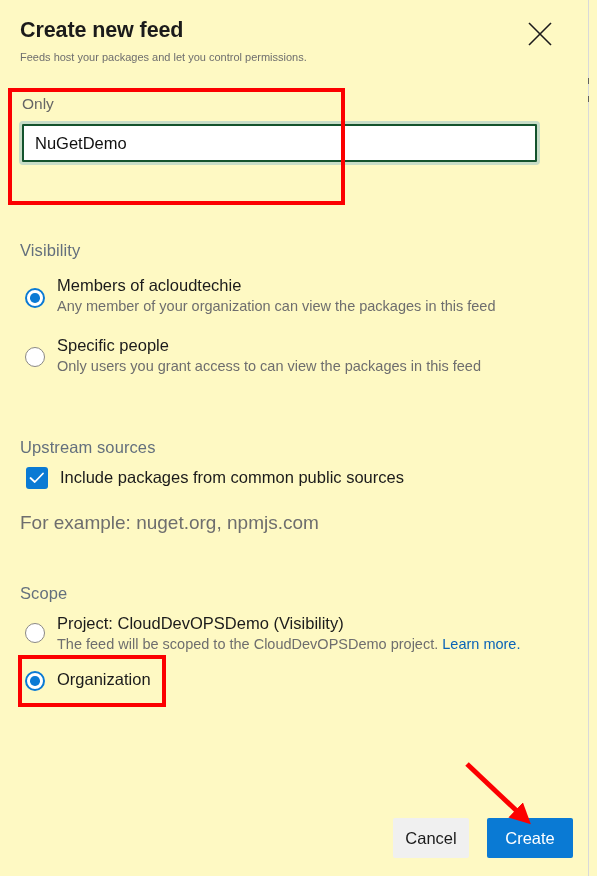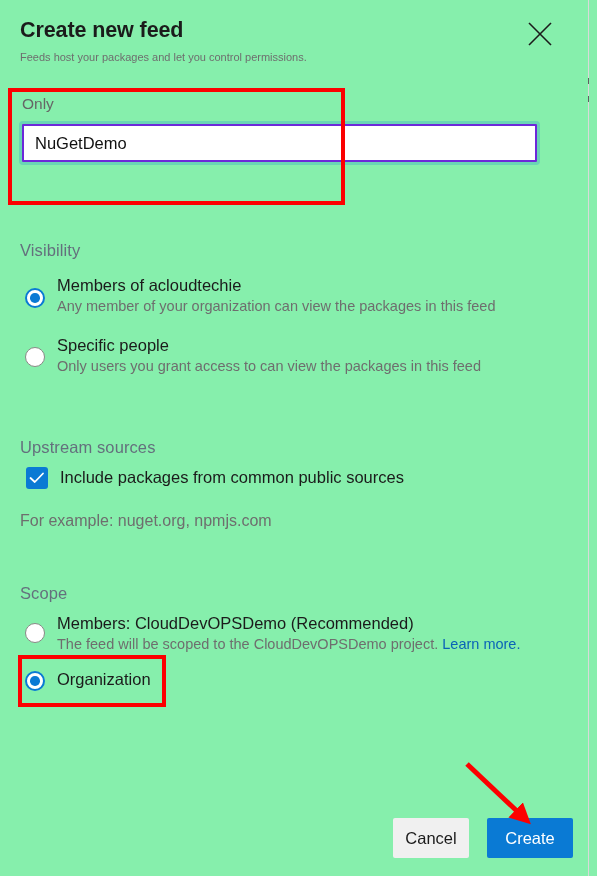--- a/index.html
+++ b/index.html
@@ -9,21 +9,21 @@
     background: #ffffff;
   }
   body {
     font-family: "Liberation Sans", sans-serif;
     -webkit-font-smoothing: antialiased;
   }
   #screen {
     position: relative;
     width: 597px;
     height: 876px;
-    background: #86efac;
+    background: #fef9c3;
     overflow: hidden;
   }
 
   
   .panel-edge {
     position: absolute;
     top: 0;
     left: 588px;
     width: 1px;
     height: 876px;
@@ -73,21 +73,21 @@
     font-size: 15.5px;
     color: #666666;
   }
   .name-input {
     position: absolute;
     left: 22px;
     top: 124px;
     width: 515px;
     height: 38px;
     box-sizing: border-box;
-    border: 2px solid #6d28d9;
+    border: 2px solid #14532d;
     outline: 3px solid rgba(10,122,212,0.22);
     background: #ffffff;
     font-family: "Liberation Sans", sans-serif;
     font-size: 16.5px;
     color: #111111;
     padding: 0 11px;
     border-radius: 1px;
   }
   .field-hint {
     position: absolute;
@@ -158,21 +158,21 @@
   }
   .checkbox svg { position: absolute; left: 3px; top: 4px; }
   .cb-label {
     position: absolute;
     font-size: 16.5px;
     color: #1b1b1b;
     white-space: nowrap;
   }
   .example-text {
     position: absolute;
-    font-size: 16px;
+    font-size: 19px;
     color: #6e6e6e;
   }
 
   
   .btn {
     position: absolute;
     height: 40px;
     box-sizing: border-box;
     border: none;
     font-family: "Liberation Sans", sans-serif;
@@ -250,21 +250,21 @@
       <polyline points="1.5,7 5.8,11 14,2.5" fill="none" stroke="#ffffff" stroke-width="1.8" stroke-linecap="round" stroke-linejoin="round"></polyline>
     </svg>
   </div>
   <div class="cb-label" style="left:60px;top:468px;">Include packages from common public sources</div>
 
   <div class="example-text" style="left:20px;top:512px;">For example: nuget.org, npmjs.com</div>
 
   <div class="section-heading" style="left:20px;top:584px;">Scope</div>
 
   <div class="radio-outer" style="left:25px;top:623px;"></div>
-  <div class="opt-title" style="left:57px;top:614px;">Members: CloudDevOPSDemo (Recommended)</div>
+  <div class="opt-title" style="left:57px;top:614px;">Project: CloudDevOPSDemo (Visibility)</div>
   <div class="opt-desc" style="left:57px;top:636px;">
     <span>The feed will be scoped to the CloudDevOPSDemo project.</span>
     <span class="learn-link">Learn more.</span>
   </div>
 
   <div class="radio-outer checked" style="left:25px;top:671px;"></div>
   <div class="opt-title" style="left:57px;top:670px;">Organization</div>
 
   <button class="btn btn-cancel">Cancel</button>
   <button class="btn btn-create">Create</button>

